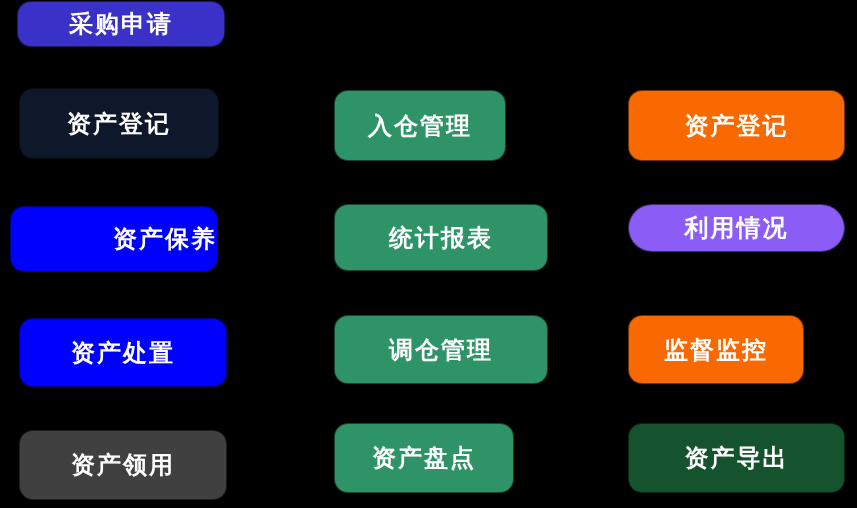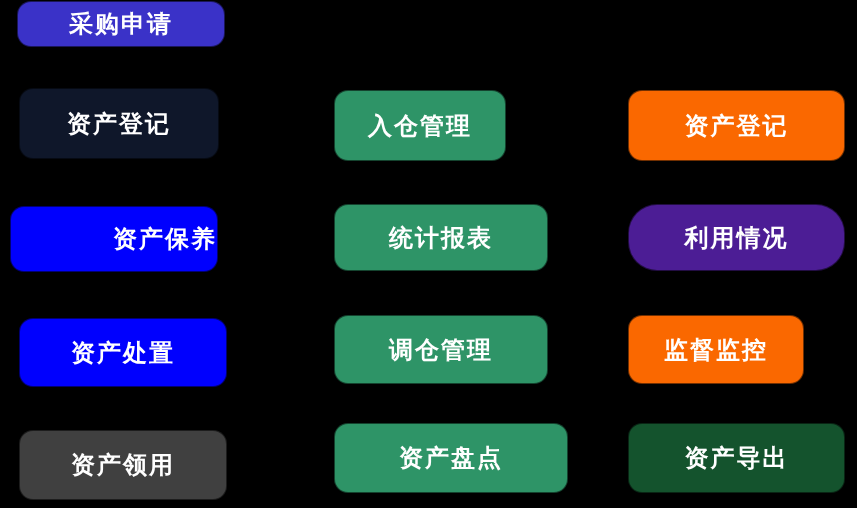--- a/index.html
+++ b/index.html
@@ -76,29 +76,29 @@
   <div id="col-1">
       <div class="node" style="left: 334px; top: 90px; width: 172px; height: 71px; background: rgb(46, 148, 103);">
         <span class="label">入仓管理</span>
       </div>
       <div class="node" style="left: 334px; top: 204px; width: 214px; height: 67px; background: rgb(46, 148, 103);">
         <span class="label">统计报表</span>
       </div>
       <div class="node" style="left: 334px; top: 315px; width: 214px; height: 69px; background: rgb(46, 148, 103);">
         <span class="label">调仓管理</span>
       </div>
-      <div class="node" style="left: 334px; top: 423px; width: 234px; height: 70px; background: rgb(46, 148, 103);">
+      <div class="node" style="left: 334px; top: 423px; width: 180px; height: 70px; background: rgb(46, 148, 103);">
         <span class="label">资产盘点</span>
       </div>
     </div>
   <div id="col-2">
       <div class="node" style="left: 628px; top: 90px; width: 217px; height: 71px; background: rgb(250, 104, 0);">
         <span class="label">资产登记</span>
       </div>
-      <div class="node" style="left: 628px; top: 204px; width: 217px; height: 67px; background: #4c1d95; border-radius: 29px;">
+      <div class="node" style="left: 628px; top: 204px; width: 217px; height: 48px; background: #8b5cf6; border-radius: 29px;">
         <span class="label">利用情况</span>
       </div>
       <div class="node" style="left: 628px; top: 315px; width: 176px; height: 69px; background: rgb(250, 104, 0);">
         <span class="label">监督监控</span>
       </div>
       <div class="node" style="left: 628px; top: 423px; width: 217px; height: 70px; background: #14532d;">
         <span class="label">资产导出</span>
       </div>
     </div>
 </div>

